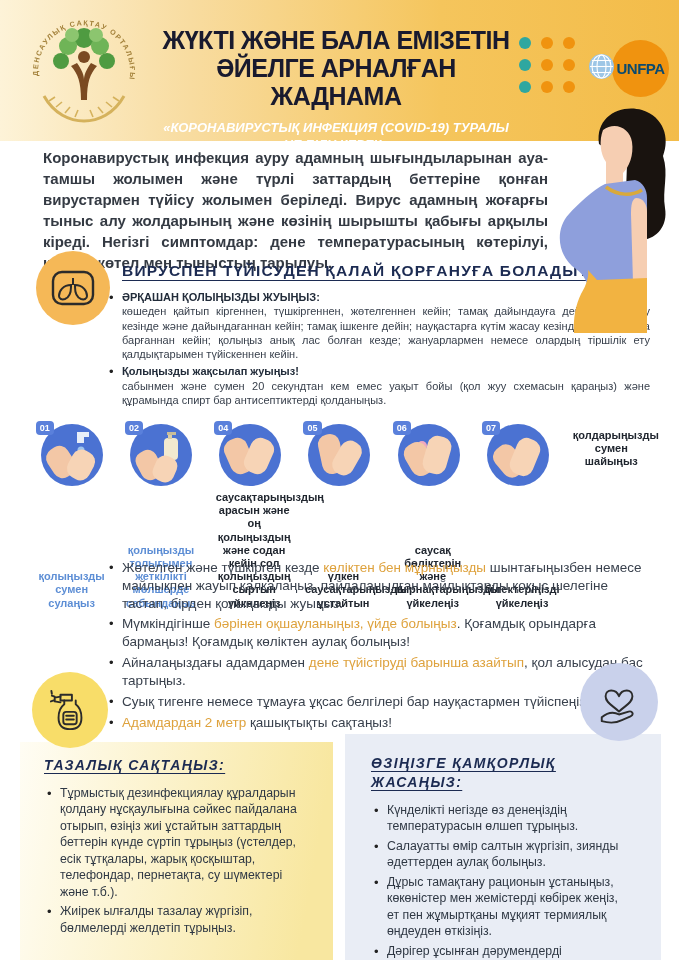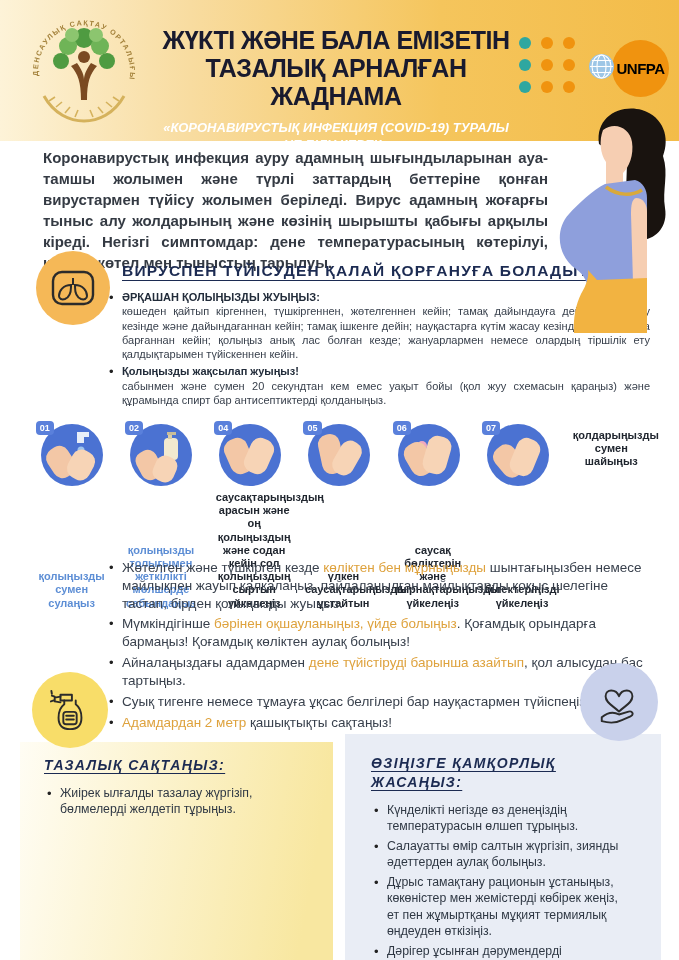--- a/index.html
+++ b/index.html
@@ -19,21 +19,21 @@
     background:linear-gradient(90deg,var(--header-grad-start) 0%,#F8DCA0 28%,#F5C55C 65%,var(--header-grad-end) 100%);}
   .logo{position:absolute; left:22px; top:8px; width:124px; height:124px;}
   .titles{position:absolute; left:152px; top:26px; width:368px; text-align:center;}
   .title{font-size:25px; line-height:1.12; font-weight:bold; color:var(--title-navy); letter-spacing:-0.5px;}
   .subtitle{margin:10px auto 0; width:352px; font-style:italic; font-weight:bold; font-size:13px; color:#fff; line-height:1.3;}
   .dots{position:absolute; left:519px; top:37px; display:grid; grid-template-columns:repeat(3,12px); grid-gap:10px;}
   .dot{width:12px; height:12px; border-radius:50%;}
   .dot.teal{background:var(--dot-teal);} .dot.orange{background:var(--dot-orange);}
   .un-globe{position:absolute; left:588px; top:53px; width:27px; height:27px; z-index:2;}
   .unfpa{position:absolute; left:612px; top:40px; width:57px; height:57px; border-radius:50%;
-    background:var(--dot-orange); color:#000000; display:flex; align-items:center; justify-content:center;
+    background:var(--dot-orange); color:#0c4a6e; display:flex; align-items:center; justify-content:center;
     font-weight:bold; font-size:15px; letter-spacing:-0.5px;}
 
   .woman{position:absolute; left:541px; top:102px; width:138px; height:231px; z-index:3;}
 
   .intro{position:absolute; left:43px; top:147px; width:505px; font-size:15px; font-weight:bold;
     color:#343A43; line-height:1.4; text-align:justify;}
 
   .section-icon{position:absolute; left:36px; top:251px; width:74px; height:74px; border-radius:50%;
     background:var(--section-icon-bg); display:flex; align-items:center; justify-content:center;}
   .section-head{position:absolute; left:122px; top:262px; font-weight:bold; font-size:15.5px;
@@ -98,21 +98,21 @@
         <circle cx="50" cy="27" r="7" fill="#8CC56F"></circle>
         <circle cx="74" cy="27" r="7" fill="#8CC56F"></circle>
         <circle cx="62" cy="49" r="6" fill="#7A4A22"></circle>
         <path d="M59,92 C59,74 56,66 49,58 L55,55 C60,62 62,67 62,72 C62,67 64,62 69,55 L75,58 C68,66 65,74 65,92 Z" fill="#7A4A22"></path>
       </g>
     </svg>
 
     <div class="titles">
       <div class="title">
         <div>ЖҮКТІ ЖӘНЕ БАЛА ЕМІЗЕТІН</div>
-        <div>ТАЗАЛЫҚ АРНАЛҒАН ЖАДНАМА</div>
+        <div>ӘЙЕЛГЕ АРНАЛҒАН ЖАДНАМА</div>
       </div>
       <div class="subtitle">«КОРОНАВИРУСТЫҚ ИНФЕКЦИЯ (COVID-19) ТУРАЛЫ НЕ БІЛУ КЕРЕК»</div>
     </div>
 
     <div class="dots">
       <span class="dot teal"></span>
         <span class="dot orange"></span>
         <span class="dot orange"></span>
       <span class="dot teal"></span>
         <span class="dot orange"></span>
@@ -267,20 +267,21 @@
       <g fill="none" stroke="#2b2b2b" stroke-width="2" stroke-linecap="round" stroke-linejoin="round">
         <path d="M24,18 C21,10 10,10 10,18 C10,25 18,28 24,34 C30,28 38,25 38,18 C38,10 27,10 24,18 Z"></path>
         <path d="M6,40 C12,35 18,34 24,37 L34,34 C38,33 40,37 36,39 L27,43 C21,46 13,46 6,44 Z"></path>
       </g>
     </svg>
   </div>
 
   <div class="panel panel-left">
     <div class="panel-head">ТАЗАЛЫҚ САҚТАҢЫЗ:</div>
     <ul class="plain">
+      <li>Тұрмыстық дезинфекциялау құралдарын қолдану нұсқаулығына сәйкес пайдалана отырып, өзіңіз жиі ұстайтын заттардың беттерін күнде сүртіп тұрыңыз (үстелдер, есік тұтқалары, жарық қосқыштар, телефондар, пернетақта, су шүмектері және т.б.).</li>
       <li>Жиірек ылғалды тазалау жүргізіп, бөлмелерді желдетіп тұрыңыз.</li>
     </ul>
   </div>
 
   <div class="panel panel-right">
     <div class="panel-head" style="width:220px;">ӨЗІҢІЗГЕ ҚАМҚОРЛЫҚ ЖАСАҢЫЗ:</div>
     <ul class="plain">
       <li>Күнделікті негізде өз денеңіздің температурасын өлшеп тұрыңыз.</li>
       <li>Салауатты өмір салтын жүргізіп, зиянды әдеттерден аулақ болыңыз.</li>
       <li>Дұрыс тамақтану рационын ұстаныңыз, көкөністер мен жемістерді көбірек жеңіз, ет пен жұмыртқаны мұқият термиялық өңдеуден өткізіңіз.</li>

